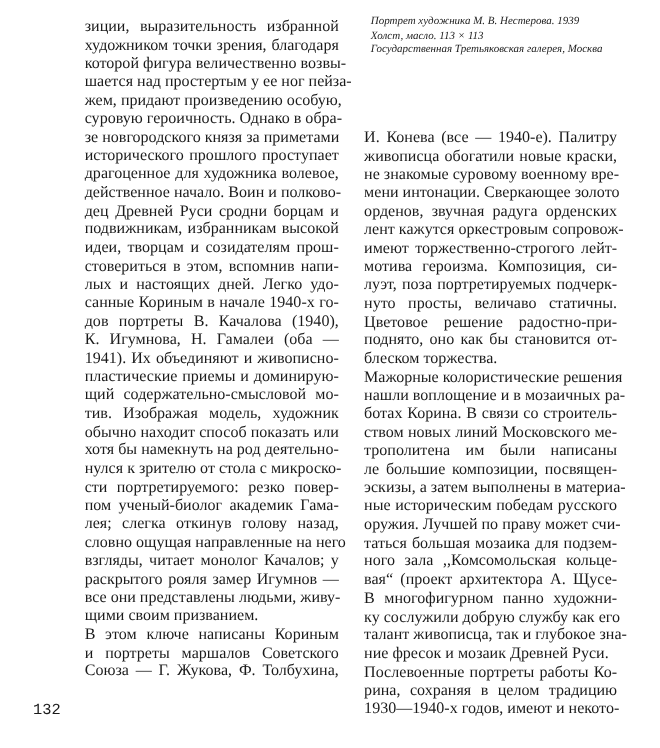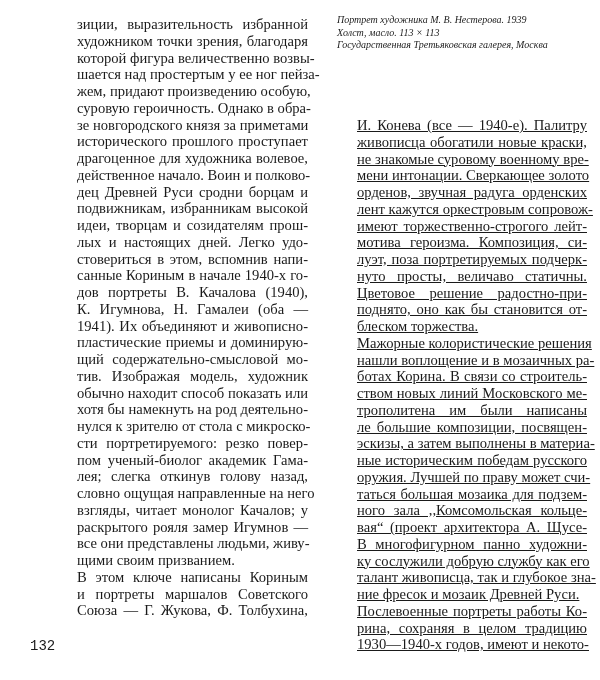--- a/index.html
+++ b/index.html
@@ -1,20 +1,20 @@
 <!DOCTYPE html>
 <html><head>
 <meta charset="utf-8">
 <style>
   html, body { margin: 0; padding: 0; background: #ffffff; }
   body { width: 600px; height: 680px; position: relative; overflow: hidden;
          font-family: "Liberation Serif", "DejaVu Serif", serif; color: #1a1a1a; }
   .col { position: absolute; font-size: 14.6px; line-height: 16.75px; }
   .col-left { left: 77px; top: 16px; width: 231px; }
-  .col-right { left: 357px; top: 117px; width: 230px; text-decoration: underline; }
+  .col-right { left: 331px; top: 117px; width: 230px; }
   .line { display: block; white-space: nowrap; text-align: justify; text-align-last: justify; height: 16.75px; }
   .line.last { text-align-last: left; }
   .caption { position: absolute; left: 337px; top: 14px; width: 240px;
              font-family: "Liberation Serif", serif; font-style: italic; font-size: 10px; line-height: 12.5px; color: #222; }
   .caption div { white-space: nowrap; }
   .page-number { position: absolute; left: 30px; top: 638px; font-size: 14px; font-family: Liberation Mono, monospace; }
 </style>
 </head>
 <body>
 
@@ -31,22 +31,22 @@
     <span class="line">шается над простертым у ее ног пейза-</span>
     <span class="line">жем, придают произведению особую,</span>
     <span class="line">суровую героичность. Однако в обра-</span>
     <span class="line">зе новгородского князя за приметами</span>
     <span class="line">исторического прошлого проступает</span>
     <span class="line">драгоценное для художника волевое,</span>
     <span class="line">действенное начало. Воин и полково-</span>
     <span class="line">дец Древней Руси сродни борцам и</span>
     <span class="line">подвижникам, избранникам высокой</span>
     <span class="line">идеи, творцам и созидателям прош-</span>
+    <span class="line">стовериться в этом, вспомнив напи-</span>
     <span class="line">лых и настоящих дней. Легко удо-</span>
-    <span class="line">стовериться в этом, вспомнив напи-</span>
     <span class="line">санные Кориным в начале 1940-х го-</span>
     <span class="line">дов портреты В. Качалова (1940),</span>
     <span class="line">К. Игумнова, Н. Гамалеи (оба —</span>
     <span class="line">1941). Их объединяют и живописно-</span>
     <span class="line">пластические приемы и доминирую-</span>
     <span class="line">щий содержательно-смысловой мо-</span>
     <span class="line">тив. Изображая модель, художник</span>
     <span class="line">обычно находит способ показать или</span>
     <span class="line">хотя бы намекнуть на род деятельно-</span>
     <span class="line">нулся к зрителю от стола с микроско-</span>

